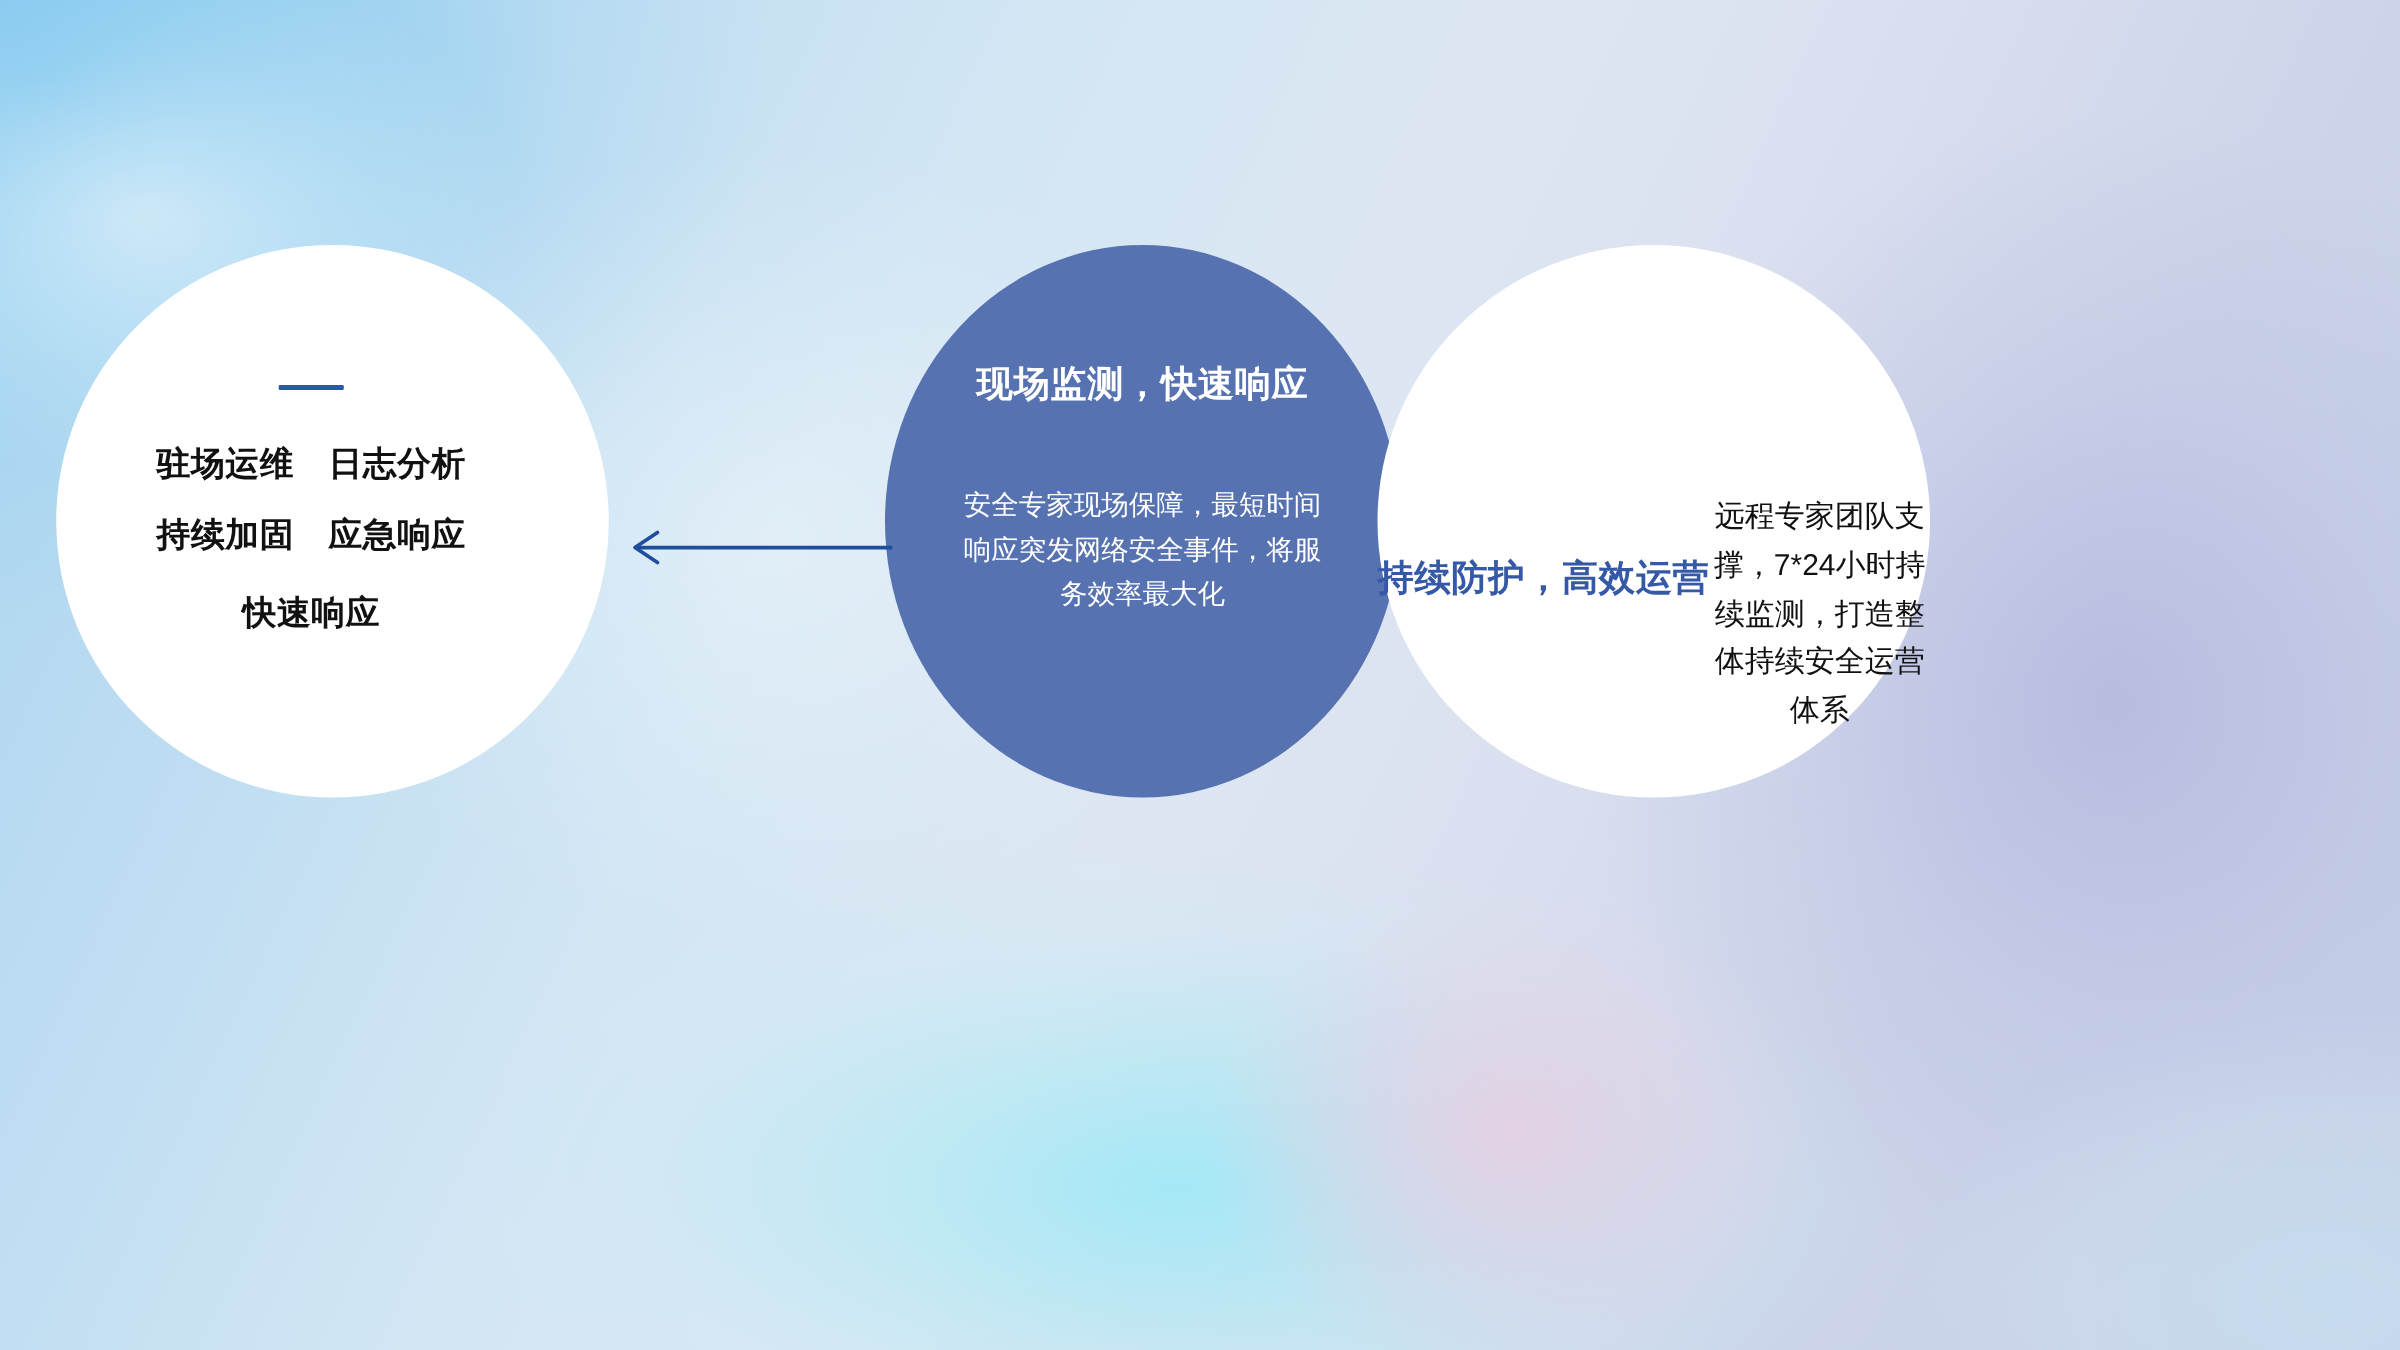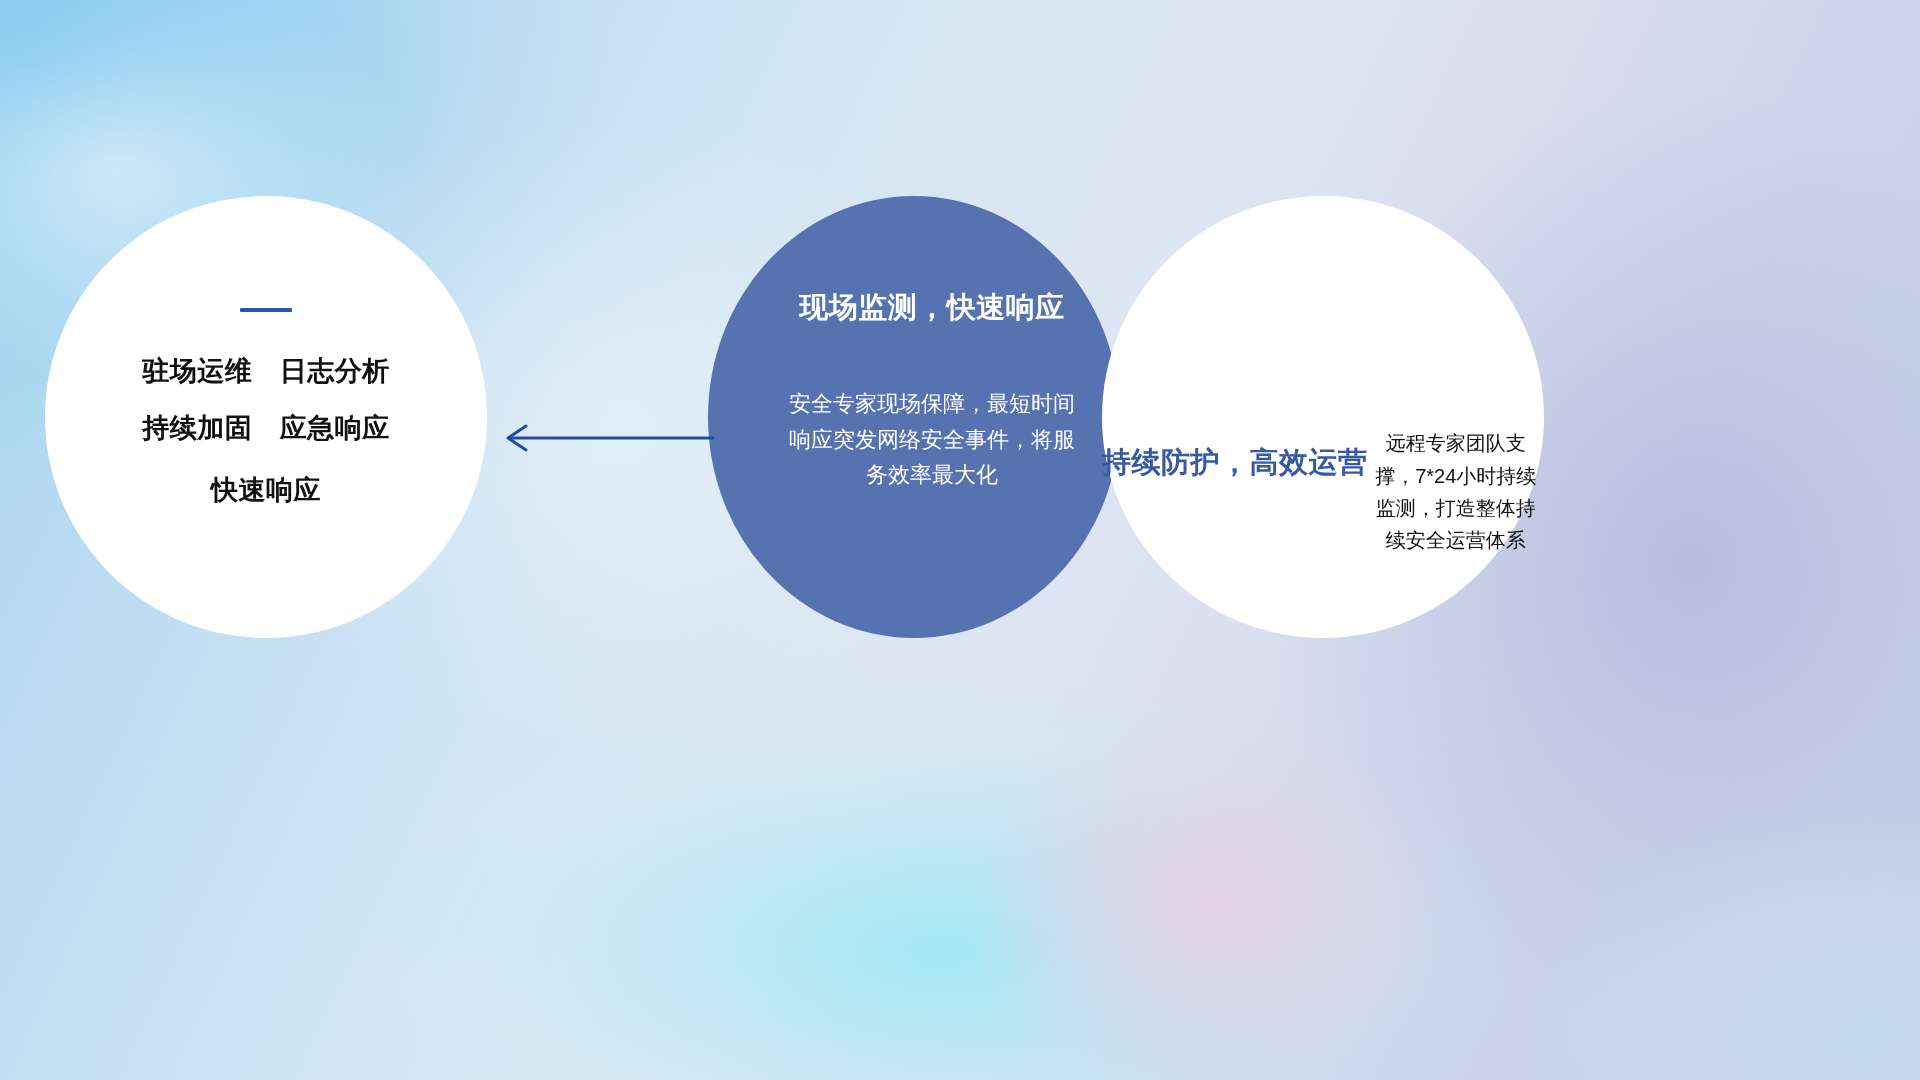--- a/index.html
+++ b/index.html
@@ -112,21 +112,21 @@
     top: 196px;
     width: 442px;
     height: 442px;
     background: #ffffff;
     z-index: 7;
   }
 
   
   #left-content {
     position: absolute;
-    left: 45px;
+    left: 28px;
     top: 196px;
     width: 442px;
     height: 442px;
     z-index: 9;
     display: flex;
     flex-direction: column;
     align-items: center;
     justify-content: flex-start;
     padding-top: 112px;
     box-sizing: border-box;
@@ -146,21 +146,21 @@
     line-height: 1.05;
     white-space: pre;
     text-align: center;
   }
   .left-line.row1 { margin-bottom: 29px; }
   .left-line.row2 { margin-bottom: 33px; }
 
   
   #middle-content {
     position: absolute;
-    left: 726px;
+    left: 708px;
     top: 196px;
     width: 412px;
     height: 442px;
     z-index: 10;
     display: flex;
     flex-direction: column;
     align-items: center;
     padding-top: 92px;
     box-sizing: border-box;
   }
@@ -199,21 +199,21 @@
   #right-title {
     font-size: 29px;
     font-weight: 700;
     color: #3559a6;
     letter-spacing: 0.5px;
     white-space: nowrap;
     text-align: center;
   }
   #right-body {
     margin-top: 58px;
-    font-size: 20px;
+    font-size: 24px;
     font-weight: 400;
     color: #111111;
     line-height: 1.62;
     text-align: center;
     width: 350px;
   }
 
   
   #arrow {
     position: absolute;

